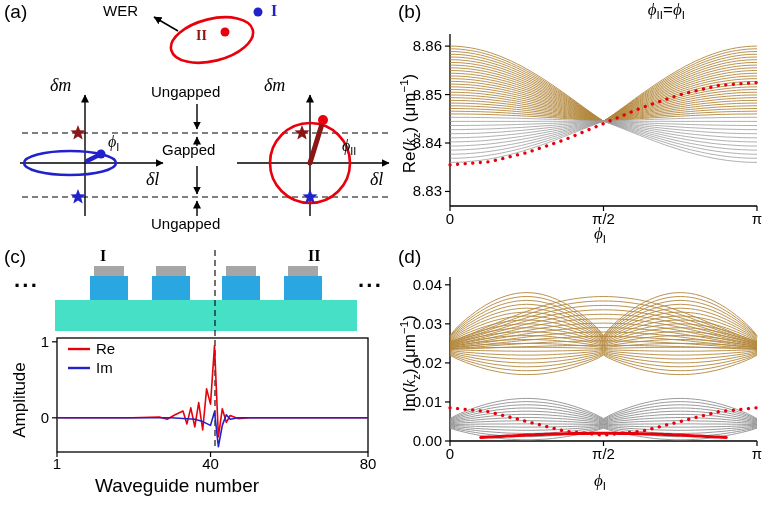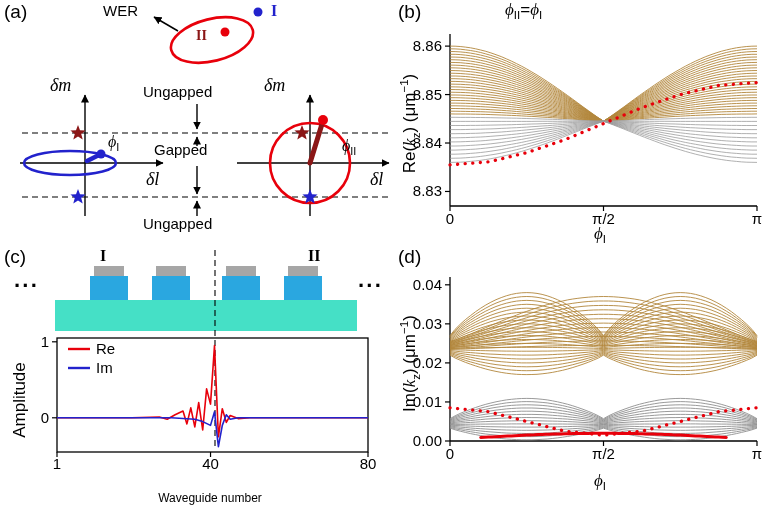--- a/index.html
+++ b/index.html
@@ -8,21 +8,21 @@
          font-family: "Liberation Sans", sans-serif; color: #000; overflow: hidden; }
   .abs { position: absolute; white-space: nowrap; line-height: 1.05; }
   .plabel { font-size: 19px; }
   .it { font-style: italic; font-family: "Liberation Serif", serif; }
   .serifb { font-family: "Liberation Serif", serif; font-weight: bold; }
   .vlabel { position: absolute; transform: rotate(-90deg); text-align: center;
             white-space: nowrap; font-size: 17px; }
   sub, sup { font-size: 68%; }
   svg { position: absolute; overflow: visible; }
   svg text { font-family: "Liberation Sans", sans-serif; }
-  .anno { font-size: 15px; }
+  .anno { font-size: 15px; margin-left: 8px; }
 </style>
 </head>
 <body>
 
 <div class="fig">
 
   <svg id="svg-a" width="395" height="242" style="left:0;top:0">
     <defs>
       <marker id="arrw" markerWidth="10" markerHeight="9" refX="7.5" refY="4" orient="auto" markerUnits="userSpaceOnUse">
         <path d="M0,0 L8,4 L0,8 z" fill="#000"></path>
@@ -128,21 +128,21 @@
       <polyline points="55.0,141.9 60.1,141.9 65.2,141.8 70.3,141.6 75.5,141.4 80.6,141.2 85.7,140.9 90.8,140.5 95.9,140.0 101.0,139.6 106.2,139.0 111.3,138.4 116.4,137.8 121.5,137.1 126.6,136.4 131.8,135.6 136.9,134.8 142.0,133.9 147.1,133.1 152.2,132.1 157.3,131.2 162.4,130.2 167.6,129.3 172.7,128.3 177.8,127.2 182.9,126.2 188.0,125.2 193.2,124.2 198.3,123.1 203.4,122.1 208.5,121.2 213.6,122.1 218.7,123.1 223.8,124.2 229.0,125.2 234.1,126.2 239.2,127.2 244.3,128.3 249.4,129.3 254.6,130.2 259.7,131.2 264.8,132.1 269.9,133.1 275.0,133.9 280.1,134.8 285.3,135.6 290.4,136.4 295.5,137.1 300.6,137.8 305.7,138.4 310.8,139.0 316.0,139.6 321.1,140.0 326.2,140.5 331.3,140.9 336.4,141.2 341.5,141.4 346.6,141.6 351.8,141.8 356.9,141.9 362.0,141.9 " fill="none" stroke="#9c9c9c" stroke-width="0.8"></polyline>
       <polyline points="55.0,137.8 60.1,137.8 65.2,137.7 70.3,137.6 75.5,137.4 80.6,137.2 85.7,137.0 90.8,136.7 95.9,136.3 101.0,135.9 106.2,135.5 111.3,135.0 116.4,134.5 121.5,134.0 126.6,133.4 131.8,132.8 136.9,132.1 142.0,131.4 147.1,130.7 152.2,130.0 157.3,129.2 162.4,128.5 167.6,127.7 172.7,126.9 177.8,126.1 182.9,125.2 188.0,124.4 193.2,123.6 198.3,122.8 203.4,122.0 208.5,121.2 213.6,122.0 218.7,122.8 223.8,123.6 229.0,124.4 234.1,125.2 239.2,126.0 244.3,126.9 249.4,127.7 254.6,128.5 259.7,129.2 264.8,130.0 269.9,130.7 275.0,131.4 280.1,132.1 285.3,132.8 290.4,133.4 295.5,134.0 300.6,134.5 305.7,135.0 310.8,135.5 316.0,135.9 321.1,136.3 326.2,136.7 331.3,137.0 336.4,137.2 341.5,137.4 346.6,137.6 351.8,137.7 356.9,137.8 362.0,137.8 " fill="none" stroke="#9c9c9c" stroke-width="0.8"></polyline>
       <polyline points="55.0,133.7 60.1,133.7 65.2,133.6 70.3,133.6 75.5,133.4 80.6,133.3 85.7,133.1 90.8,132.8 95.9,132.6 101.0,132.3 106.2,132.0 111.3,131.6 116.4,131.2 121.5,130.8 126.6,130.4 131.8,129.9 136.9,129.4 142.0,128.9 147.1,128.4 152.2,127.8 157.3,127.3 162.4,126.7 167.6,126.1 172.7,125.5 177.8,124.9 182.9,124.2 188.0,123.6 193.2,123.0 198.3,122.4 203.4,121.8 208.5,121.2 213.6,121.8 218.7,122.4 223.8,123.0 229.0,123.6 234.1,124.2 239.2,124.9 244.3,125.5 249.4,126.1 254.6,126.7 259.7,127.3 264.8,127.8 269.9,128.4 275.0,128.9 280.1,129.4 285.3,129.9 290.4,130.4 295.5,130.8 300.6,131.2 305.7,131.6 310.8,132.0 316.0,132.3 321.1,132.6 326.2,132.8 331.3,133.1 336.4,133.3 341.5,133.4 346.6,133.6 351.8,133.6 356.9,133.7 362.0,133.7 " fill="none" stroke="#9c9c9c" stroke-width="0.8"></polyline>
       <polyline points="55.0,129.6 60.1,129.6 65.2,129.6 70.3,129.5 75.5,129.4 80.6,129.3 85.7,129.2 90.8,129.0 95.9,128.9 101.0,128.7 106.2,128.4 111.3,128.2 116.4,127.9 121.5,127.7 126.6,127.4 131.8,127.1 136.9,126.7 142.0,126.4 147.1,126.0 152.2,125.7 157.3,125.3 162.4,124.9 167.6,124.5 172.7,124.1 177.8,123.7 182.9,123.2 188.0,122.8 193.2,122.4 198.3,122.0 203.4,121.6 208.5,121.2 213.6,121.6 218.7,122.0 223.8,122.4 229.0,122.8 234.1,123.2 239.2,123.7 244.3,124.1 249.4,124.5 254.6,124.9 259.7,125.3 264.8,125.7 269.9,126.0 275.0,126.4 280.1,126.7 285.3,127.1 290.4,127.4 295.5,127.7 300.6,127.9 305.7,128.2 310.8,128.4 316.0,128.7 321.1,128.9 326.2,129.0 331.3,129.2 336.4,129.3 341.5,129.4 346.6,129.5 351.8,129.6 356.9,129.6 362.0,129.6 " fill="none" stroke="#9c9c9c" stroke-width="0.8"></polyline>
       <polyline points="55.0,125.5 60.1,125.5 65.2,125.5 70.3,125.5 75.5,125.4 80.6,125.4 85.7,125.3 90.8,125.2 95.9,125.1 101.0,125.0 106.2,124.9 111.3,124.8 116.4,124.7 121.5,124.5 126.6,124.4 131.8,124.2 136.9,124.0 142.0,123.9 147.1,123.7 152.2,123.5 157.3,123.3 162.4,123.1 167.6,122.9 172.7,122.7 177.8,122.5 182.9,122.3 188.0,122.0 193.2,121.8 198.3,121.6 203.4,121.4 208.5,121.2 213.6,121.4 218.7,121.6 223.8,121.8 229.0,122.0 234.1,122.3 239.2,122.5 244.3,122.7 249.4,122.9 254.6,123.1 259.7,123.3 264.8,123.5 269.9,123.7 275.0,123.9 280.1,124.0 285.3,124.2 290.4,124.4 295.5,124.5 300.6,124.7 305.7,124.8 310.8,124.9 316.0,125.0 321.1,125.1 326.2,125.2 331.3,125.3 336.4,125.4 341.5,125.4 346.6,125.5 351.8,125.5 356.9,125.5 362.0,125.5 " fill="none" stroke="#9c9c9c" stroke-width="0.8"></polyline>
       <polyline points="55.0,121.4 60.1,121.4 65.2,121.4 70.3,121.4 75.5,121.4 80.6,121.4 85.7,121.4 90.8,121.4 95.9,121.4 101.0,121.4 106.2,121.4 111.3,121.4 116.4,121.4 121.5,121.4 126.6,121.4 131.8,121.4 136.9,121.4 142.0,121.3 147.1,121.3 152.2,121.3 157.3,121.3 162.4,121.3 167.6,121.3 172.7,121.3 177.8,121.3 182.9,121.3 188.0,121.3 193.2,121.2 198.3,121.2 203.4,121.2 208.5,121.2 213.6,121.2 218.7,121.2 223.8,121.2 229.0,121.3 234.1,121.3 239.2,121.3 244.3,121.3 249.4,121.3 254.6,121.3 259.7,121.3 264.8,121.3 269.9,121.3 275.0,121.3 280.1,121.4 285.3,121.4 290.4,121.4 295.5,121.4 300.6,121.4 305.7,121.4 310.8,121.4 316.0,121.4 321.1,121.4 326.2,121.4 331.3,121.4 336.4,121.4 341.5,121.4 346.6,121.4 351.8,121.4 356.9,121.4 362.0,121.4 " fill="none" stroke="#9c9c9c" stroke-width="0.8"></polyline>
       <polyline points="55.0,117.3 60.1,117.3 65.2,117.4 70.3,117.4 75.5,117.4 80.6,117.5 85.7,117.5 90.8,117.6 95.9,117.7 101.0,117.8 106.2,117.9 111.3,118.0 116.4,118.1 121.5,118.2 126.6,118.4 131.8,118.5 136.9,118.7 142.0,118.8 147.1,119.0 152.2,119.2 157.3,119.3 162.4,119.5 167.6,119.7 172.7,119.9 177.8,120.1 182.9,120.3 188.0,120.5 193.2,120.7 198.3,120.8 203.4,121.0 208.5,121.2 213.6,121.0 218.7,120.8 223.8,120.7 229.0,120.5 234.1,120.3 239.2,120.1 244.3,119.9 249.4,119.7 254.6,119.5 259.7,119.3 264.8,119.2 269.9,119.0 275.0,118.8 280.1,118.7 285.3,118.5 290.4,118.4 295.5,118.2 300.6,118.1 305.7,118.0 310.8,117.9 316.0,117.8 321.1,117.7 326.2,117.6 331.3,117.5 336.4,117.5 341.5,117.4 346.6,117.4 351.8,117.4 356.9,117.3 362.0,117.3 " fill="none" stroke="#9c9c9c" stroke-width="0.8"></polyline>
       <polyline points="55.0,164.8 59.8,164.5 64.6,164.1 69.4,163.7 74.2,163.4 79.0,163.0 83.8,162.6 88.6,162.3 93.4,161.9 98.2,160.8 103.0,159.6 107.8,158.5 112.6,157.3 117.4,156.2 122.2,155.0 127.0,153.9 131.8,152.7 136.5,151.1 141.3,149.4 146.1,147.8 150.9,146.2 155.7,144.5 160.5,142.9 165.3,141.3 170.1,139.6 174.9,137.6 179.7,135.6 184.5,133.6 189.3,131.6 194.1,129.6 198.9,127.6 203.7,125.6 208.5,123.6 213.3,121.6 218.1,119.6 222.9,117.6 227.7,115.6 232.5,113.6 237.3,111.6 242.1,109.6 246.9,107.6 251.7,106.0 256.5,104.4 261.3,102.7 266.1,101.1 270.9,99.5 275.7,97.8 280.5,96.2 285.3,94.6 290.0,93.4 294.8,92.3 299.6,91.1 304.4,90.0 309.2,88.8 314.0,87.7 318.8,86.5 323.6,85.4 328.4,85.0 333.2,84.6 338.0,84.3 342.8,83.9 347.6,83.5 352.4,83.2 357.2,82.8 362.0,82.5" fill="none" stroke="#e8000b" stroke-width="3.3" stroke-linecap="round" stroke-linejoin="round" stroke-dasharray="0.1 7.5"></polyline>
     </svg>
   <span class="abs plabel" style="left:398px;top:2px">(b)</span>
-  <span class="abs" style="left:505px;top:1px;width:180px;text-align:left;font-size:17px"><span class="it">ϕ</span><sub>II</sub><span>=</span><span class="it">ϕ</span><sub>I</sub></span>
+  <span class="abs" style="left:505px;top:1px;width:180px;text-align:right;font-size:17px"><span class="it">ϕ</span><sub>II</sub><span>=</span><span class="it">ϕ</span><sub>I</sub></span>
   <span class="vlabel" style="left:325px;top:112px;width:170px"><span>Re(</span><span class="it">k</span><sub>z</sub><span>) (μm</span><sup>−1</sup><span>)</span></span>
   <span class="abs" style="left:560px;top:225px;width:80px;text-align:center;font-size:17px"><span class="it">ϕ</span><sub>I</sub></span>
 
   <svg id="svg-c" width="395" height="260" style="left:0;top:245px">
     <rect x="55" y="55" width="302" height="31" style="fill:var(--cyan-slab)"></rect>
     <rect x="90" y="31" width="38" height="24" style="fill:var(--waveguide-blue)"></rect>
     <rect x="152" y="31" width="38" height="24" style="fill:var(--waveguide-blue)"></rect>
     <rect x="222" y="31" width="38" height="24" style="fill:var(--waveguide-blue)"></rect>
     <rect x="284" y="31" width="38" height="24" style="fill:var(--waveguide-blue)"></rect>
     <rect x="94" y="21" width="30" height="10" style="fill:var(--cap-gray)"></rect>
@@ -167,21 +167,21 @@
       <text x="96" y="109" text-anchor="start" font-size="15" fill="#000">Re</text>
       <line x1="68" y1="123" x2="90" y2="123" stroke="#2222cc" stroke-width="2.4"></line>
       <text x="96" y="128" text-anchor="start" font-size="15" fill="#000">Im</text>
     </svg>
   <span class="abs plabel" style="left:4px;top:247px">(c)</span>
   <span class="abs serifb" style="left:100px;top:248px;font-size:16px">I</span>
   <span class="abs serifb" style="left:308px;top:248px;font-size:16px">II</span>
   <span class="abs" style="left:14px;top:274px;font-size:22px;font-weight:bold;letter-spacing:1px">···</span>
   <span class="abs" style="left:358px;top:274px;font-size:22px;font-weight:bold;letter-spacing:1px">···</span>
   <span class="vlabel" style="left:-50px;top:390px;width:140px">Amplitude</span>
-  <span class="abs" style="left:95px;top:492px;width:230px;text-align:center;font-size:12px">Waveguide  number</span>
+  <span class="abs" style="left:95px;top:476px;width:230px;text-align:left;font-size:19px">Waveguide  number</span>
 
   <svg id="svg-d" width="374" height="260" style="left:395px;top:245px">
       <line x1="55" y1="32" x2="55" y2="196" stroke="#000" stroke-width="1.3"></line>
       <line x1="55" y1="196" x2="362" y2="196" stroke="#000" stroke-width="1.3"></line>
       <line x1="55" y1="196" x2="50" y2="196" stroke="#000" stroke-width="1.2"></line>
       <text x="47" y="201" text-anchor="end" font-size="15" fill="#000">0.00</text>
       <line x1="55" y1="156.95238095238096" x2="50" y2="156.95238095238096" stroke="#000" stroke-width="1.2"></line>
       <text x="47" y="161.95238095238096" text-anchor="end" font-size="15" fill="#000">0.01</text>
       <line x1="55" y1="117.90476190476191" x2="50" y2="117.90476190476191" stroke="#000" stroke-width="1.2"></line>
       <text x="47" y="122.90476190476191" text-anchor="end" font-size="15" fill="#000">0.02</text>

